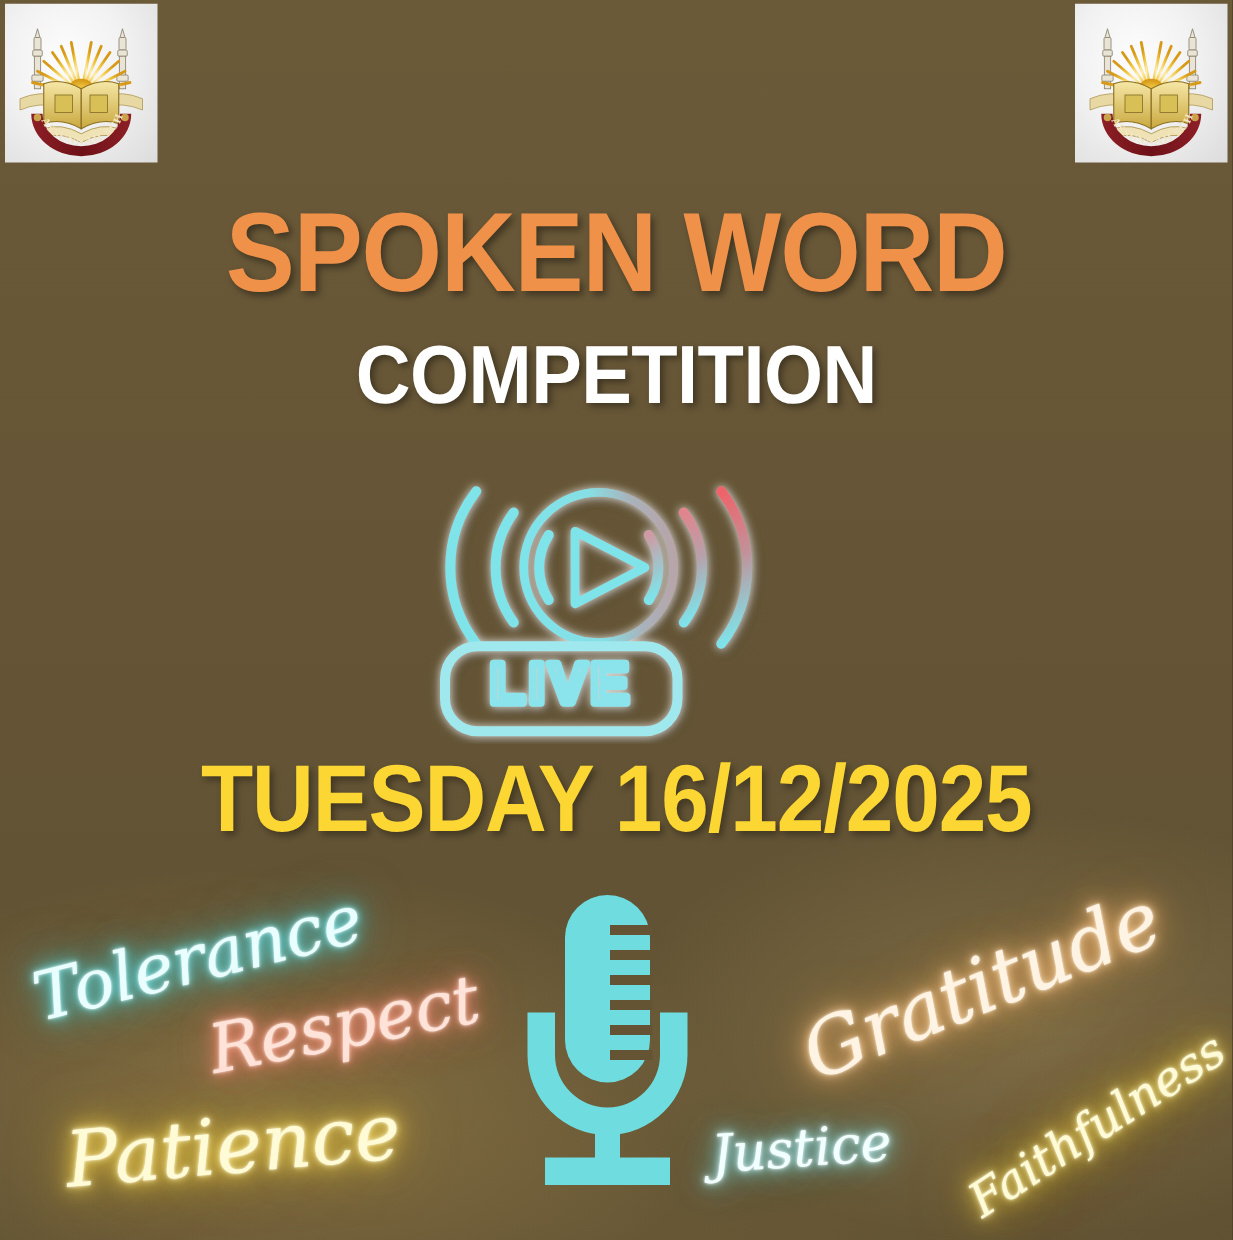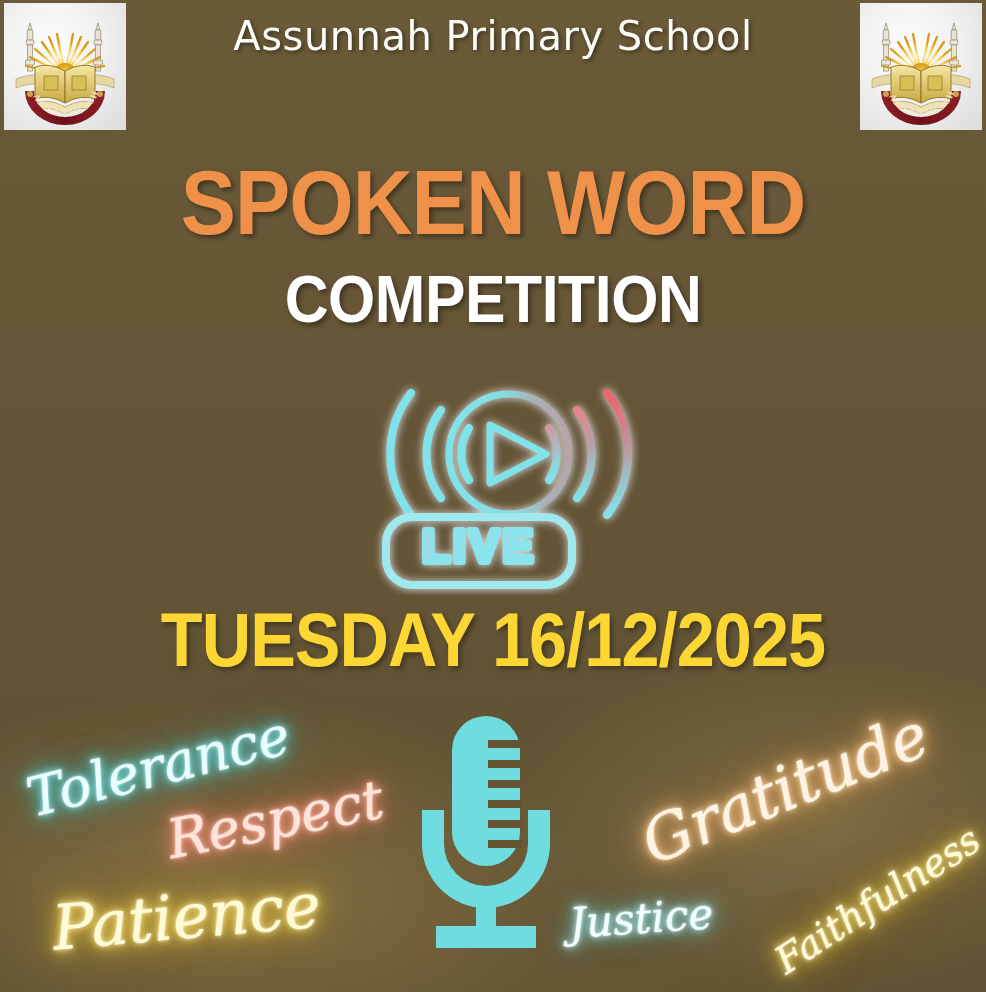--- a/index.html
+++ b/index.html
@@ -83,21 +83,21 @@
     line-height: 1;
     letter-spacing: -0.5px;
     transform: scaleX(0.92);
     text-shadow: 3px 3px 6px rgba(0,0,0,0.40);
   }
 
   
   .emblem {
     position: absolute;
     top: 340px;
-    left: 319px;
+    left: 289px;
     width: 380px;
     height: 255px;
   }
   .emblem svg { display: block; }
 
   
   .date-line {
     position: absolute;
     top: 602px;
     left: 0; right: 0;
@@ -316,21 +316,20 @@
         <path d="M61 122 a40 34 0 0 0 40 -34 l-9 0 a31 26 0 0 1 -31 26 a31 26 0 0 1 -31 -26 l-9 0 a40 34 0 0 0 40 34 z" fill="url(#ribbonGradR)"></path>
         <circle cx="26" cy="91" r="3" fill="#caa34a"></circle>
         <circle cx="96" cy="91" r="3" fill="#caa34a"></circle>
         <path id="arcTextR" d="M28 90 a34 30 0 0 0 66 0" fill="none"></path>
         <text font-family="'Liberation Serif', serif" font-size="9" font-weight="bold" fill="#f3e6c4" letter-spacing="1.1">
           <textPath href="#arcTextR" startOffset="4%">ASSUNNAH SCHOOL</textPath>
         </text>
       </svg>
     </div>
 
-    <div class="school-title">Assunnah Primary School</div>
   </div>
 
   <div class="headline-1">SPOKEN WORD</div>
 
   <div class="headline-2">COMPETITION</div>
 
   <div class="emblem">
     <svg width="380" height="255" viewBox="0 0 380 255">
       <defs>
         <linearGradient id="ringGrad" x1="0" y1="0.2" x2="1" y2="0.1">

